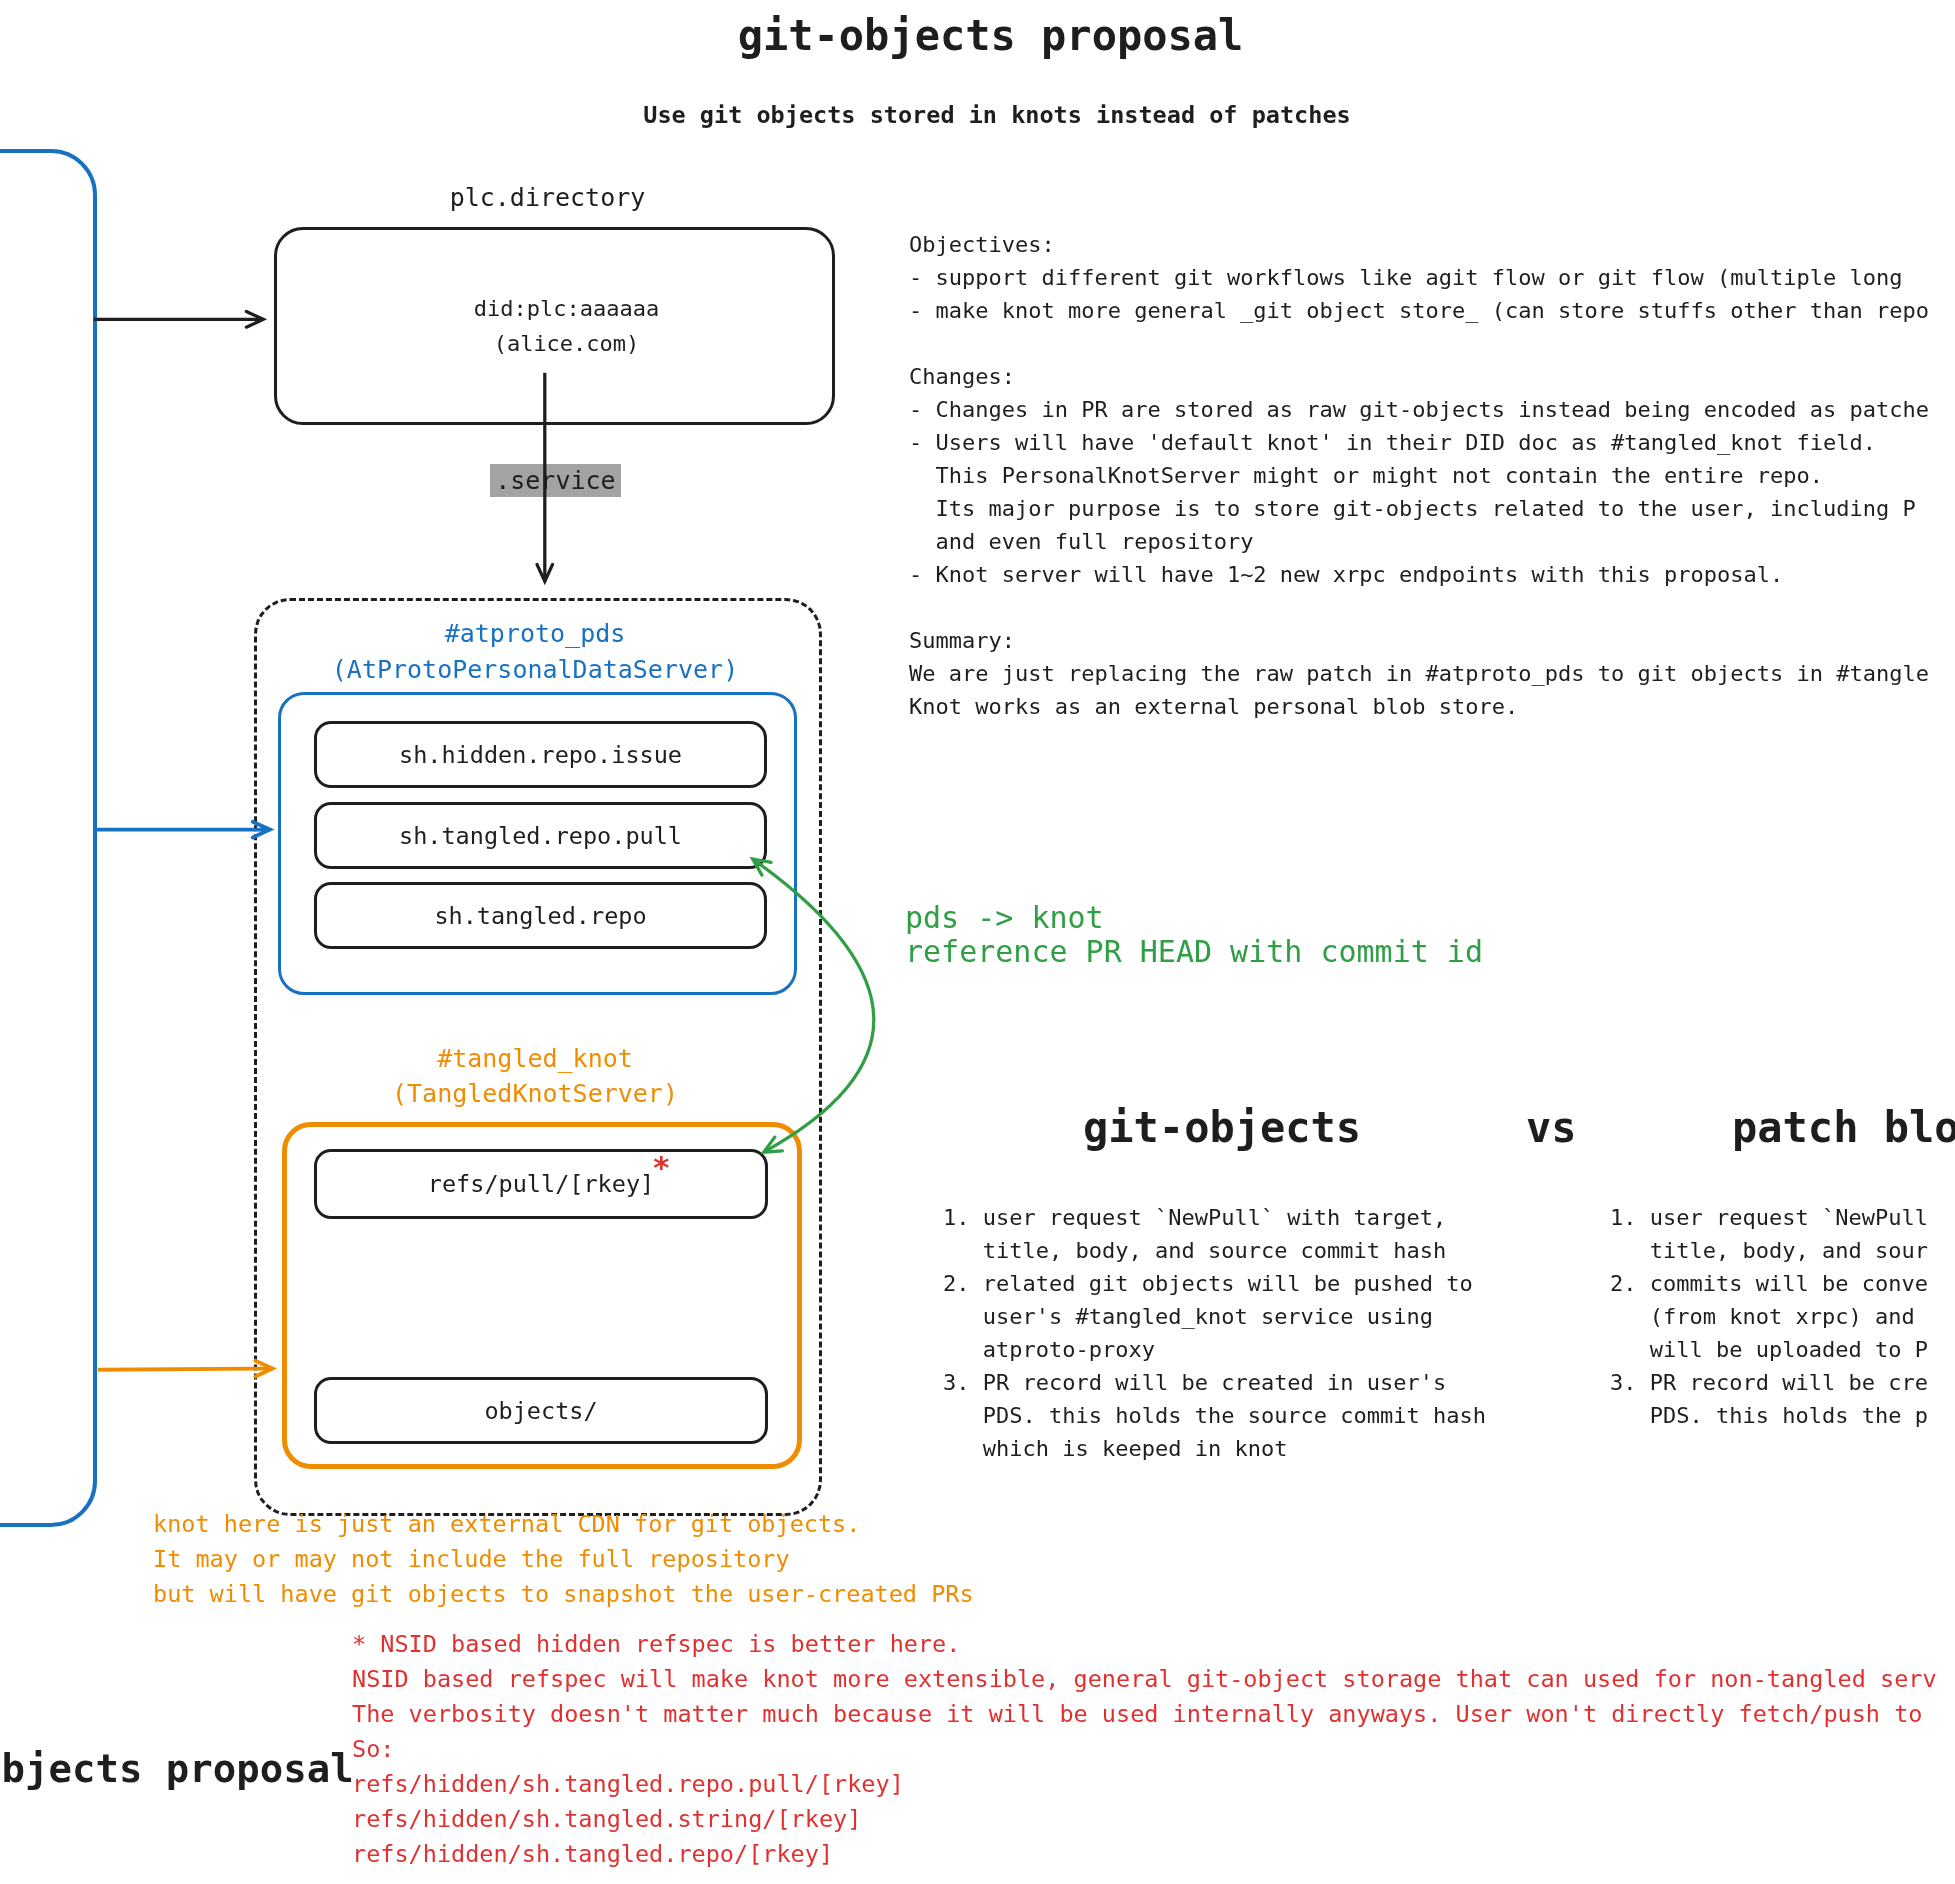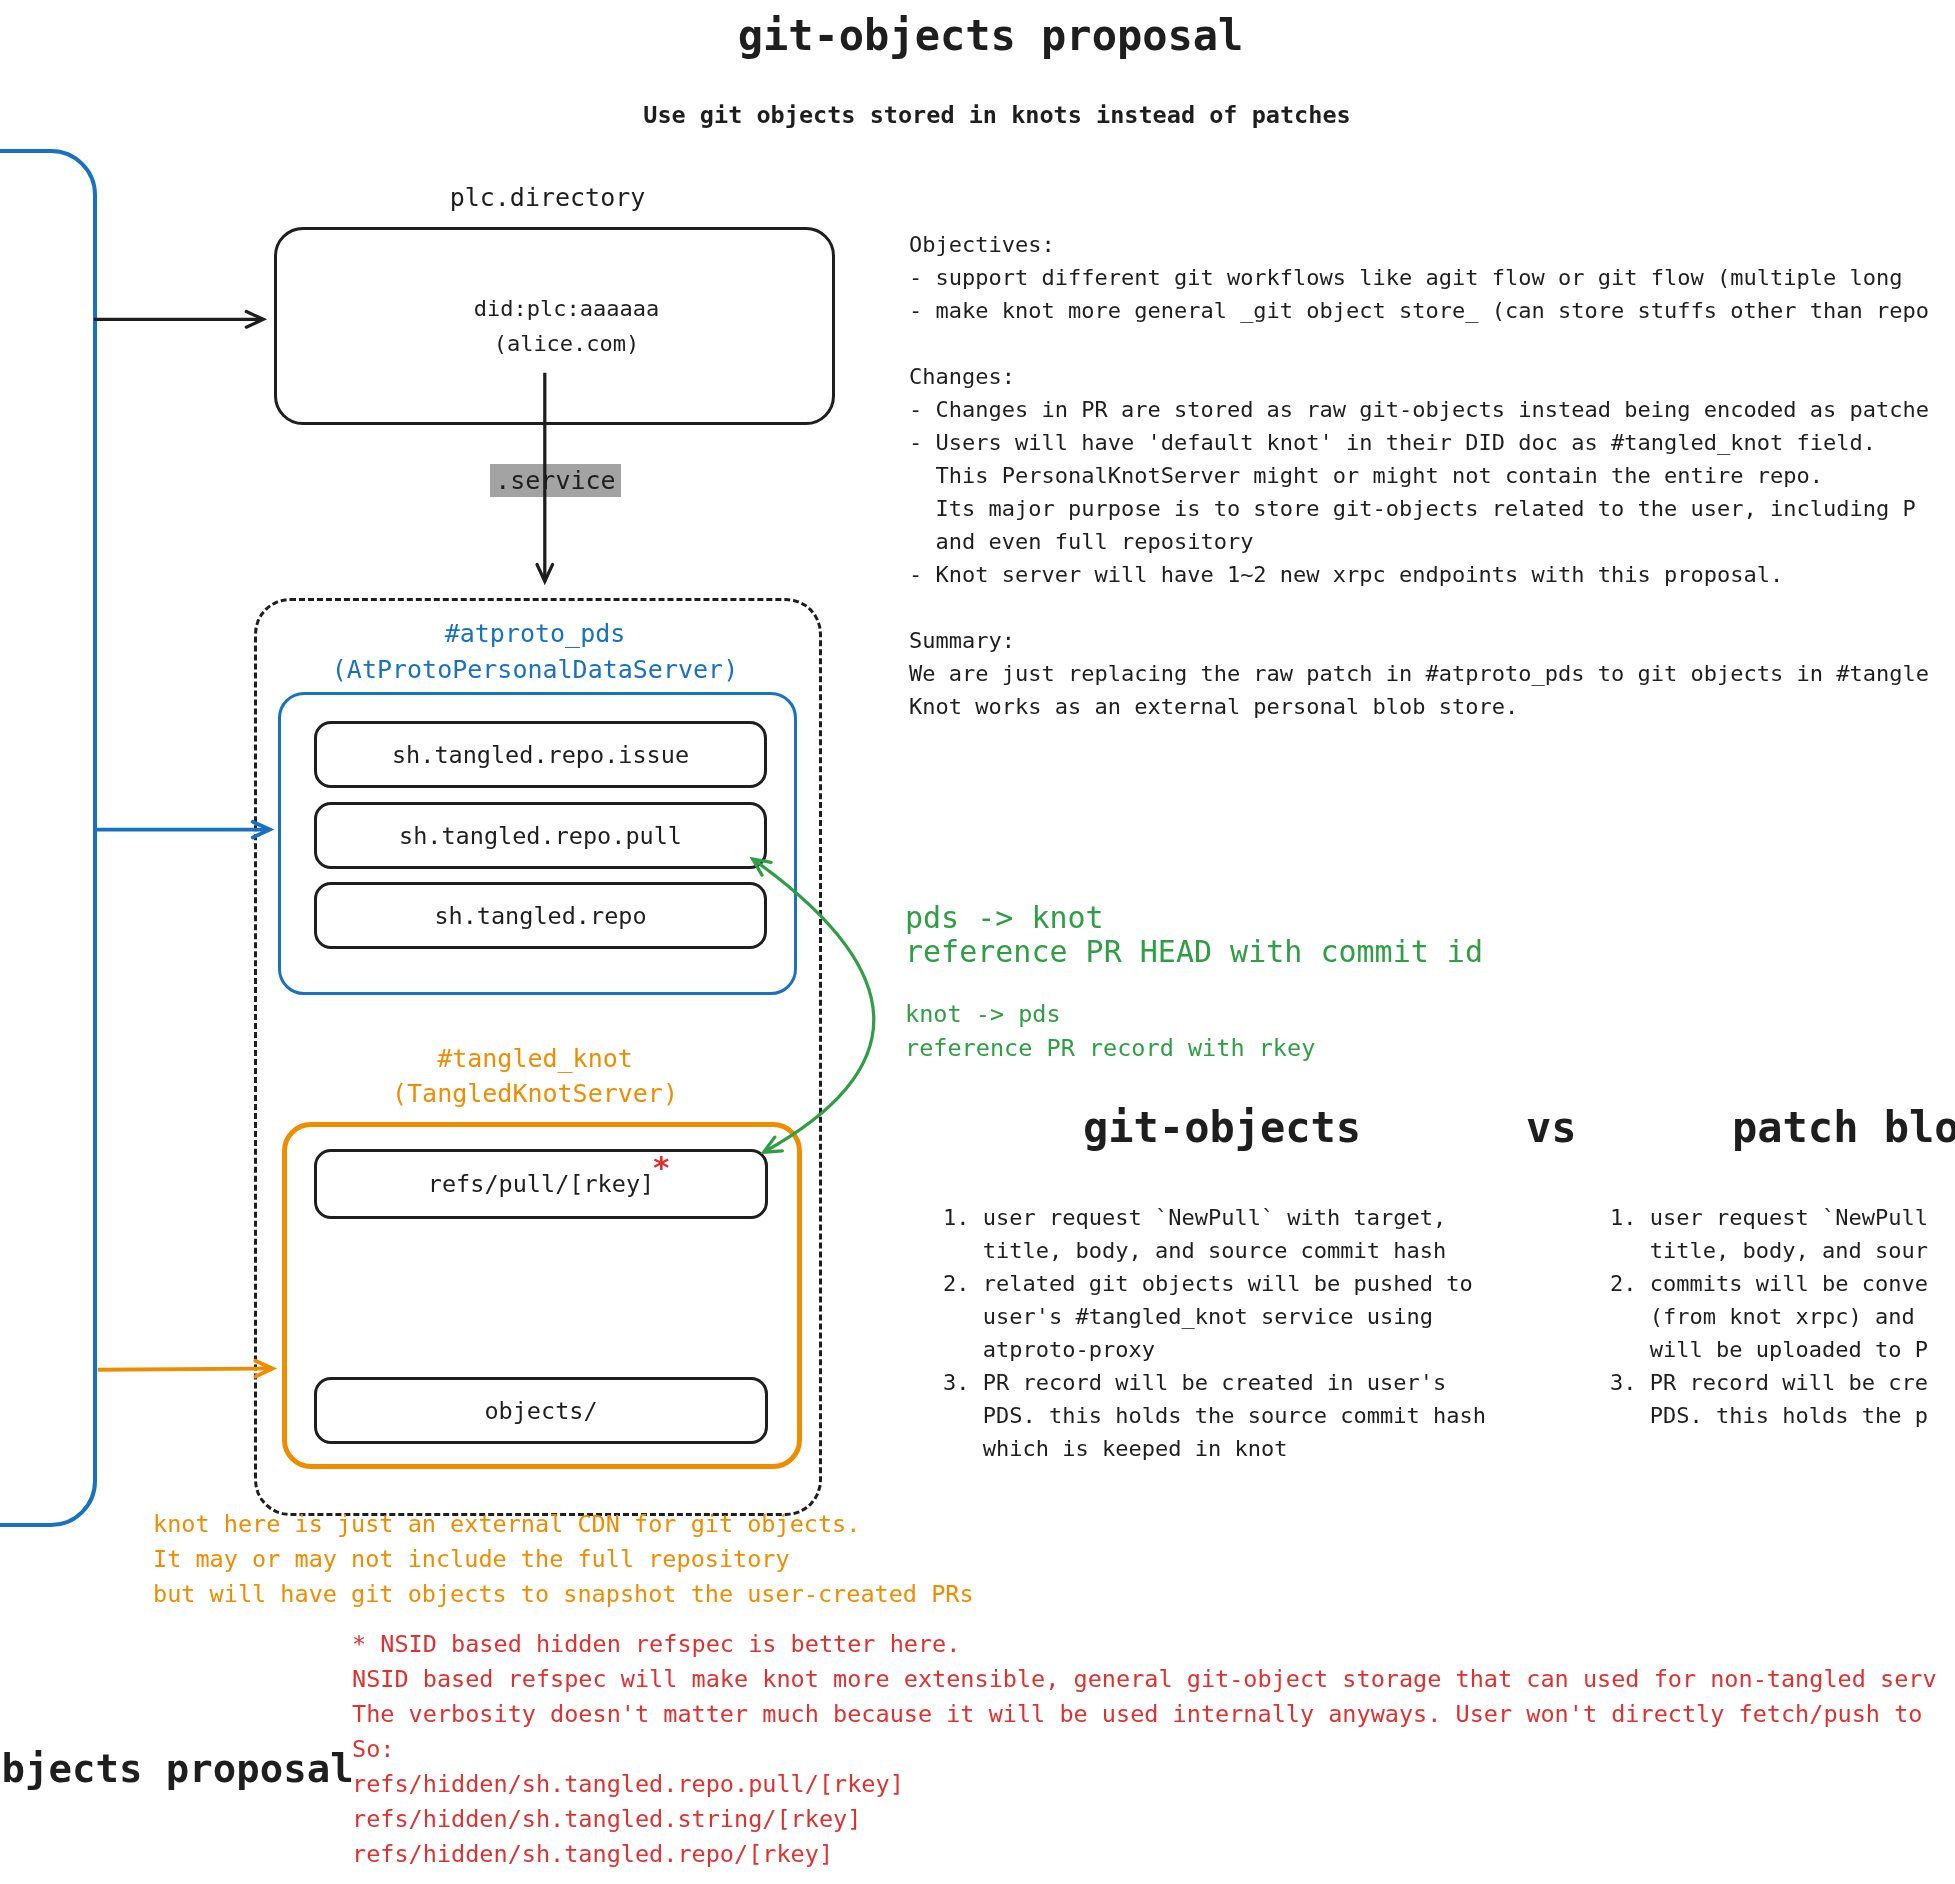--- a/index.html
+++ b/index.html
@@ -47,21 +47,21 @@
 (alice.com)</span>
   </div>
   <div class="t" style="left:490px; top:464px; font-size:25px; background:#a3a3a3; padding:0 5.2px;">.service</div>
 
   <div class="dashed" style="left:254px; top:598px; width:562px; height:912px;"></div>
 
   <div class="t center blue" style="left:254px; top:617px; width:562px; font-size:25px;">#atproto_pds</div>
   <div class="t center blue" style="left:254px; top:653px; width:562px; font-size:25px;">(AtProtoPersonalDataServer)</div>
   <div class="container-blue" style="left:278px; top:692px; width:513px; height:297px;"></div>
   <div class="box" style="left:314px; top:721px; width:447px; height:61px;">
-    <span>sh.tangled.repo.issue</span>
+    <span>sh.hidden.repo.issue</span>
   </div>
   <div class="box" style="left:314px; top:882px; width:447px; height:61px;">
     <span>sh.tangled.repo</span>
   </div>
   <div class="box" style="left:314px; top:802px; width:447px; height:61px;">
     <span>sh.tangled.repo.pull</span>
   </div>
 
   <div class="t center orange" style="left:254px; top:1042px; width:562px; font-size:25px;">#tangled_knot</div>
   <div class="t center orange" style="left:254px; top:1077px; width:562px; font-size:25px;">(TangledKnotServer)</div>
@@ -85,22 +85,20 @@
   Its major purpose is to store git-objects related to the user, including P
   and even full repository
 - Knot server will have 1~2 new xrpc endpoints with this proposal.
 
 Summary:
 We are just replacing the raw patch in #atproto_pds to git objects in #tangle
 Knot works as an external personal blob store.</div>
 
   <div class="t green" style="left:905px; top:901px; font-size:30px; line-height:34px;">pds -&gt; knot
 reference PR HEAD with commit id</div>
-  <div class="t green" style="left:905px; top:997px; font-size:23.5px; line-height:34px;">knot -&gt; pds
-reference PR record with rkey</div>
 
   <div class="t bold" style="left:1083px; top:1111px; font-size:42px;">git-objects</div>
   <div class="t bold" style="left:1526px; top:1111px; font-size:42px;">vs</div>
   <div class="t bold" style="left:1732px; top:1111px; font-size:42px;">patch blob</div>
   <div class="t" style="left:943px; top:1201px;">1. user request `NewPull` with target,
    title, body, and source commit hash
 2. related git objects will be pushed to
    user's #tangled_knot service using
    atproto-proxy
 3. PR record will be created in user's

